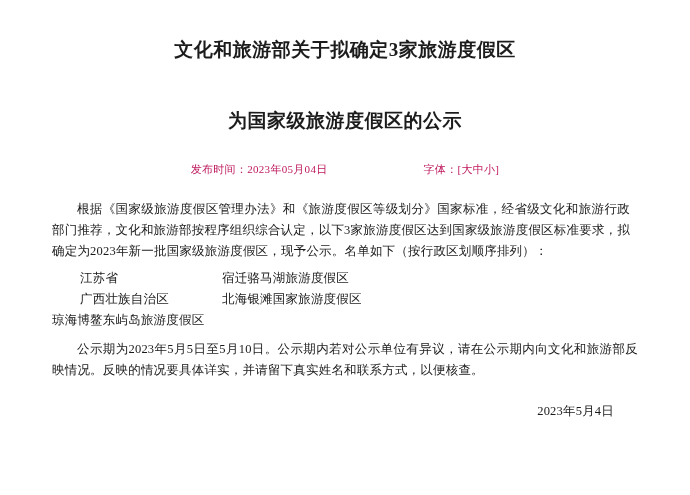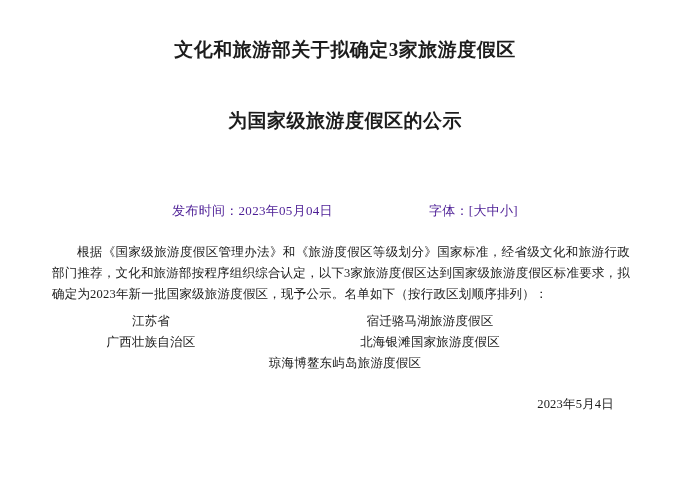--- a/index.html
+++ b/index.html
@@ -32,50 +32,48 @@
   }
   .title .line2 {
     display: block;
     margin-top: 41px;
   }
   .meta {
     display: flex;
     justify-content: center;
     align-items: baseline;
     margin-top: 26px;
-    font-size: 13px;
-    color: #4c1d95;
+    font-size: 11px;
+    color: #be185d;
   }
   .meta .publish {
     margin-right: 96px;
     letter-spacing: 0.3px;
   }
   .meta .fontsize {
     letter-spacing: 0.3px;
-    margin-top: 40px;
   }
   .body {
     margin-top: 22px;
     font-size: 12.5px;
     line-height: 21px;
     color: #1a1a1a;
     letter-spacing: 0.2px;
   }
   .para {
     text-indent: 2em;
     margin: 0 8px 4px 0;
     text-align: justify;
   }
   .table {
     margin: 6px 0 6px 0;
   }
   .trow {
     display: flex;
     line-height: 21px;
-    text-align: center;
   }
   .tcell-prov {
     width: 170px;
     padding-left: 28px;
     box-sizing: border-box;
     white-space: nowrap;
   }
   .tcell-name {
     flex: 1;
     white-space: nowrap;
@@ -128,20 +126,21 @@
       </div>
       <div class="trow">
         <span class="tcell-prov">广西壮族自治区</span>
         <span class="tcell-name">北海银滩国家旅游度假区</span>
       </div>
       <div class="trow">
         <span class="tcell-name">琼海博鳌东屿岛旅游度假区</span>
       </div>
     </div>
 
+    <p class="para2">公示期为2023年5月5日至5月10日。公示期内若对公示单位有异议，请在公示期内向文化和旅游部反映情况。反映的情况要具体详实，并请留下真实姓名和联系方式，以便核查。</p>
 
 
     <div class="signature">
       <div>2023年5月4日</div>
     </div>
 
   </div>
 </div>
 
 </body></html>

